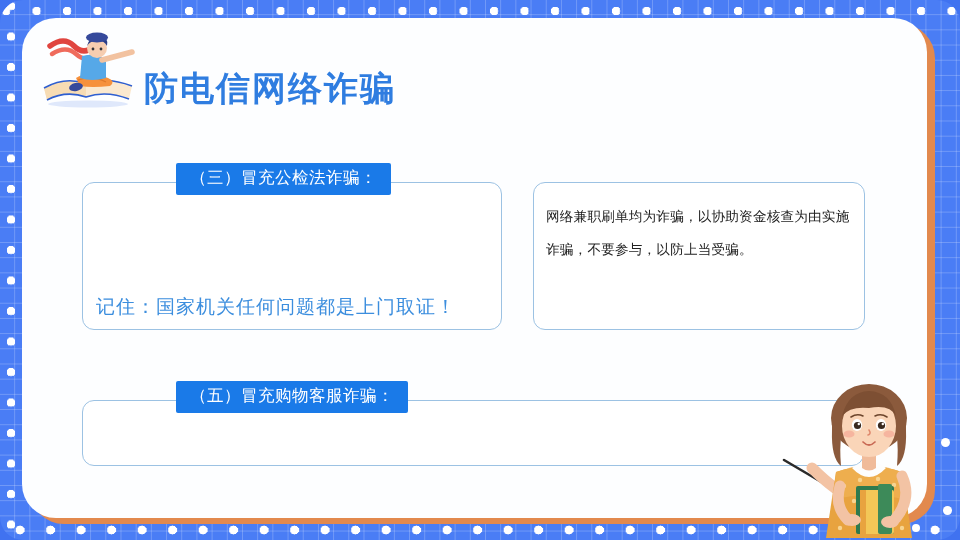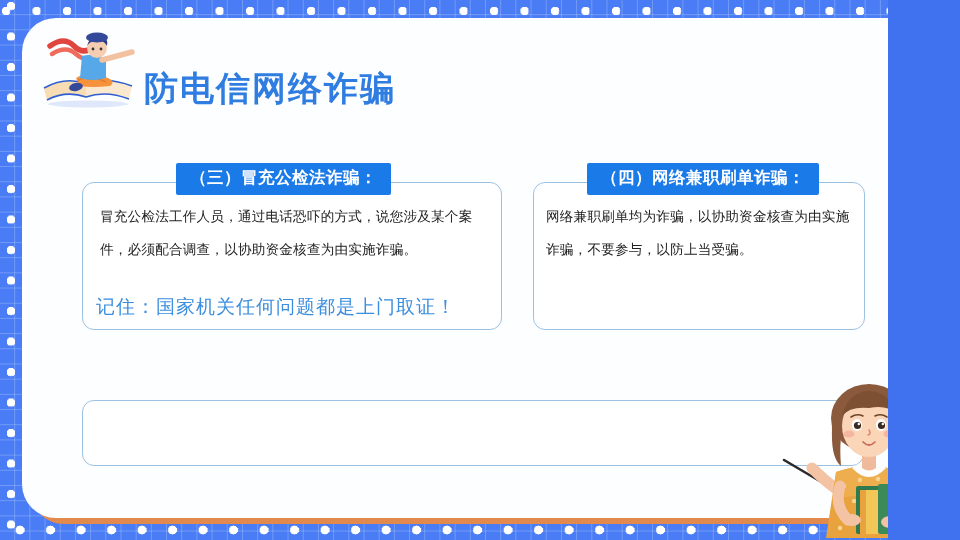--- a/index.html
+++ b/index.html
@@ -2,22 +2,23 @@
 <html><head>
 <meta charset="utf-8">
 <style>
   html,body{margin:0;padding:0;}
   body{
     width:960px;height:540px;overflow:hidden;
     font-family:"Liberation Sans","DejaVu Sans",sans-serif;
     background:#4072f0;
   }
   #stage{
-    position:relative;width:888px;height:540px;overflow:hidden;
+    position:relative;width:960px;height:540px;overflow:hidden;
     background:#4a7df5;
+    border-radius:23px;
   }
   
   .bg-grid{
     position:absolute;inset:0;
     background-image:
       linear-gradient(to right, rgba(255,255,255,.22) 1px, transparent 1px),
       linear-gradient(to bottom, rgba(255,255,255,.22) 1px, transparent 1px);
     background-size:15.2px 15.2px;
     background-position:-1px -1px;
   }
@@ -59,21 +60,21 @@
     position:absolute;left:108px;top:40px;
     font-size:34px;font-weight:bold;color:#2f7de0;
     letter-spacing:2px;white-space:nowrap;
     font-family:"DejaVu Sans","Liberation Sans",sans-serif;
   }
 
   
   .card{position:absolute;border:1.4px solid #9cc2e3;border-radius:12px;background:#fff;}
   .badge{
     position:absolute;background:#1a7ae8;color:#fff;
-    font-size:16.5px;font-weight:bold;letter-spacing:.5px;
+    font-size:16.5px;font-weight:normal;letter-spacing:.5px;
     padding:7px 14px 8px 14px;white-space:nowrap;border-radius:2px;
     font-family:"DejaVu Sans","Liberation Sans",sans-serif;
     z-index:5;line-height:1;
   }
   .body-text{
     position:absolute;color:#222;font-size:13.6px;line-height:33px;
     font-family:"DejaVu Sans","Liberation Sans",sans-serif;
     letter-spacing:.2px;
   }
   .hl-text{
@@ -146,28 +147,27 @@
         <circle cx="65" cy="23" r="1.4" fill="#33343a"></circle>
 
         <ellipse cx="40" cy="61" rx="7" ry="4" fill="#35499b" transform="rotate(-12 40 61)"></ellipse>
       </svg>
     </div>
     <div class="title-text">防电信网络诈骗</div>
   </div>
 
   <div class="card" id="card1"></div>
   <div class="badge" id="badge1">（三）冒充公检法诈骗：</div>
-  <div class="body-text" id="text1">冒充公检法工作人员，通过电话恐吓的方式，说您涉及某个案件，必须配合调查，以协助资金核查为由实施诈骗。</div>
   <div class="hl-text" id="hl1">记住：国家机关任何问题都是上门取证！</div>
 
   <div class="card" id="card2"></div>
-  <div class="badge" id="badge2">（四）网络兼职刷单诈骗：</div>
   <div class="body-text" id="text2">网络兼职刷单均为诈骗，以协助资金核查为由实施诈骗，不要参与，以防上当受骗。</div>
 
   <div class="card" id="card3"></div>
+  <div class="badge" id="badge3">（五）冒充购物客服诈骗：</div>
 
   <div class="teacher">
     <svg viewBox="0 0 182 172" width="182" height="172">
 
       <path d="M6 92 L74 132" stroke="#2a2a2a" stroke-width="2.6" stroke-linecap="round"></path>
 
       <path d="M78 132 Q58 124 34 100" stroke="#f3c3a4" stroke-width="11" stroke-linecap="round" fill="none"></path>
 
       <path d="M58 104 Q91 92 124 104 L134 170 L48 170 Z" fill="#e8a33f"></path>
       <path d="M58 104 Q91 92 124 104 L128 132 Q91 122 55 132 Z" fill="#eeae4e"></path>

